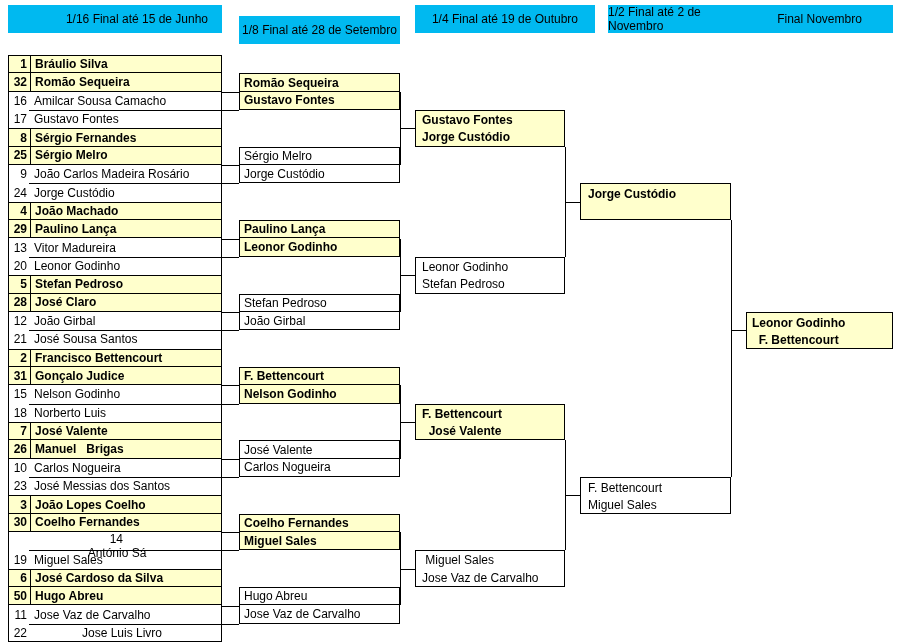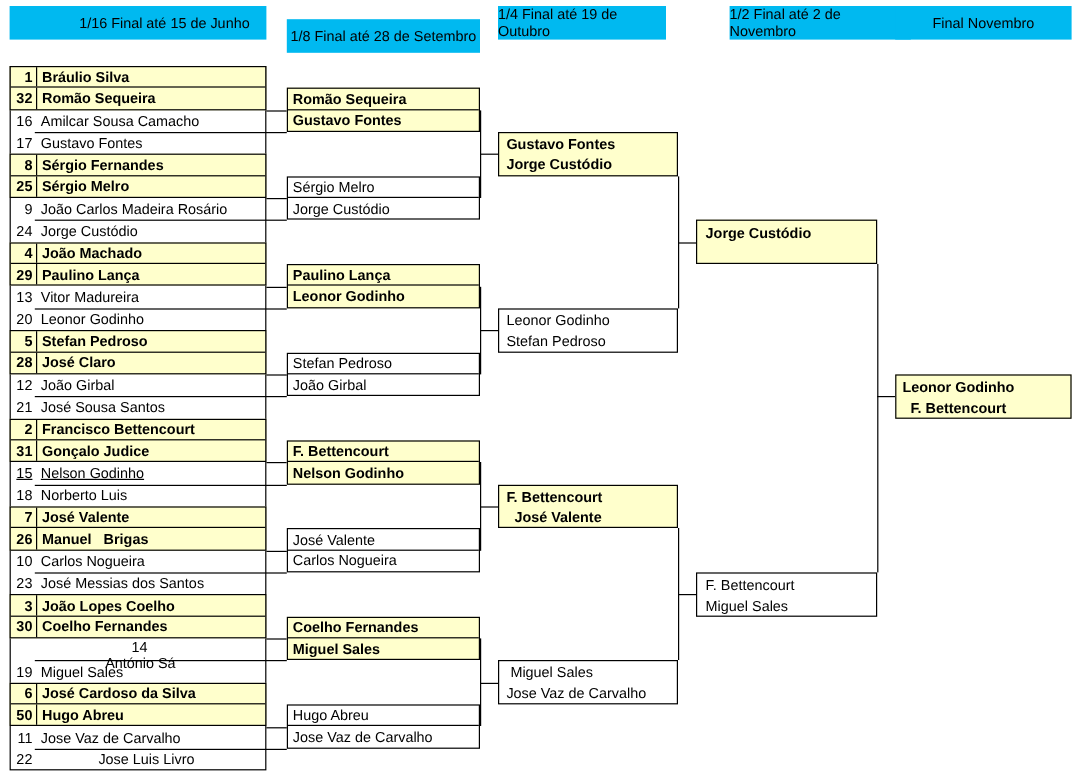--- a/index.html
+++ b/index.html
@@ -26,21 +26,21 @@
 </style>
 </head>
 <body style="--header-bg: #00B9F0; --seed-bg: #FFFFCC;">
 
 <div class="abs header" style="left:8px;width:214px;padding-left:44px;">
     <span>1/16 Final até 15 de Junho</span>
   </div>
 <div class="abs header" style="left:239px;width:161px;margin-top:11px;">
     <span>1/8 Final até 28 de Setembro</span>
   </div>
-<div class="abs header" style="left:415px;width:140px;align-items:center;">
+<div class="abs header" style="left:415px;width:180px;align-items:center;">
     <span>1/4 Final até 19 de Outubro</span>
   </div>
 <div class="abs header" style="left:580px;width:151px;margin-left:28px;">
     <span>1/2 Final até 2 de Novembro</span>
   </div>
 <div class="abs header" style="left:746px;width:147px;">
     <span>Final Novembro</span>
   </div>
 
 <div id="bracket">
@@ -128,21 +128,21 @@
     <div class="abs box seedbg" style="left: 8px; top: 348.6px; width: 214px; height: 36.7px;">
       <div class="prow" style="height: 17.35px; border-bottom: 1px solid rgb(0, 0, 0);">
         <div class="num numdiv bold">2</div>
         <div class="pname bold">Francisco Bettencourt</div>
       </div>
       <div class="prow" style="height: 17.35px; border-bottom: none;">
         <div class="num numdiv bold">31</div>
         <div class="pname bold">Gonçalo Judice</div>
       </div>
     </div>
-    <div class="abs prow" style="left: 8px; top: 385.3px; width: 214px; height: 18.35px; text-decoration: underline;">
+    <div class="abs prow" style="left: 8px; top: 385.3px; width: 214px; height: 18.35px;">
       <div class="num">15</div>
       <div class="pname">Nelson Godinho</div>
     </div>
     <div class="abs line" style="left: 222px; top: 385.3px; width: 17px; height: 1px;"></div>
     <div class="abs prow" style="left: 8px; top: 403.65px; width: 214px; height: 18.35px;">
       <div class="num">18</div>
       <div class="pname">Norberto Luis</div>
     </div>
     <div class="abs line" style="left: 29px; top: 403.65px; width: 210px; height: 1px;"></div>
     <div class="abs box seedbg" style="left: 8px; top: 422px; width: 214px; height: 36.7px;">

